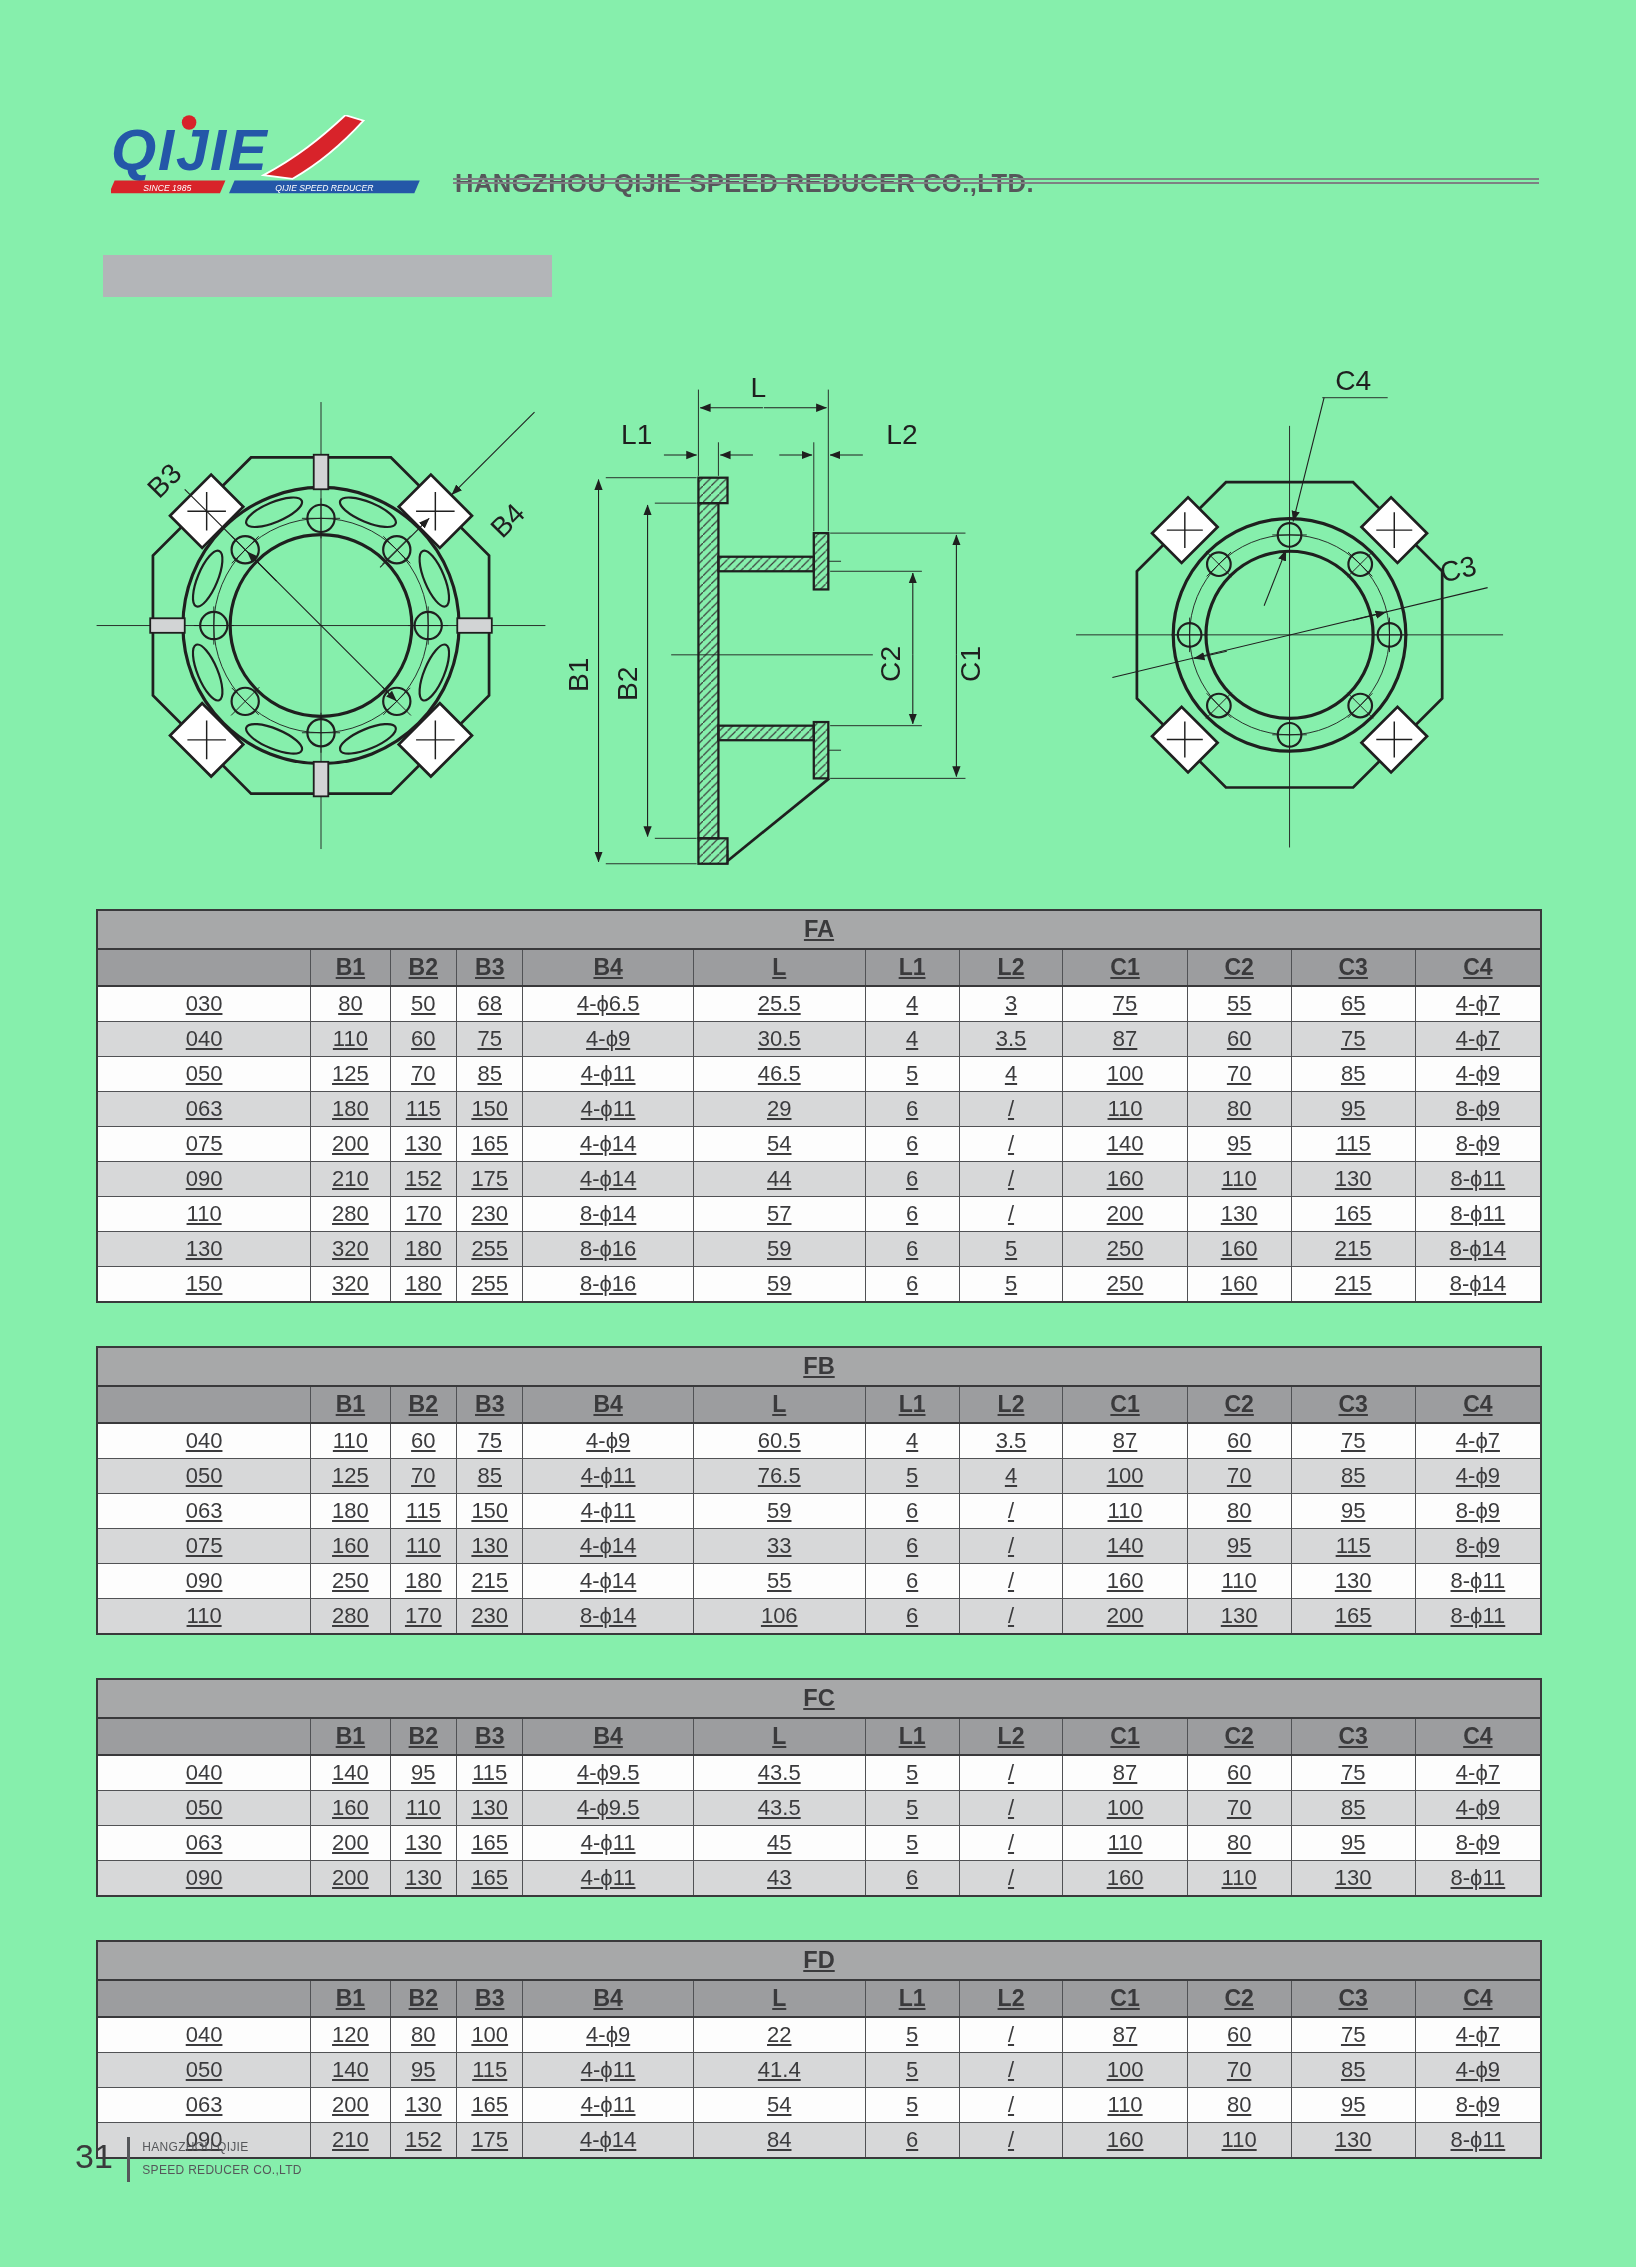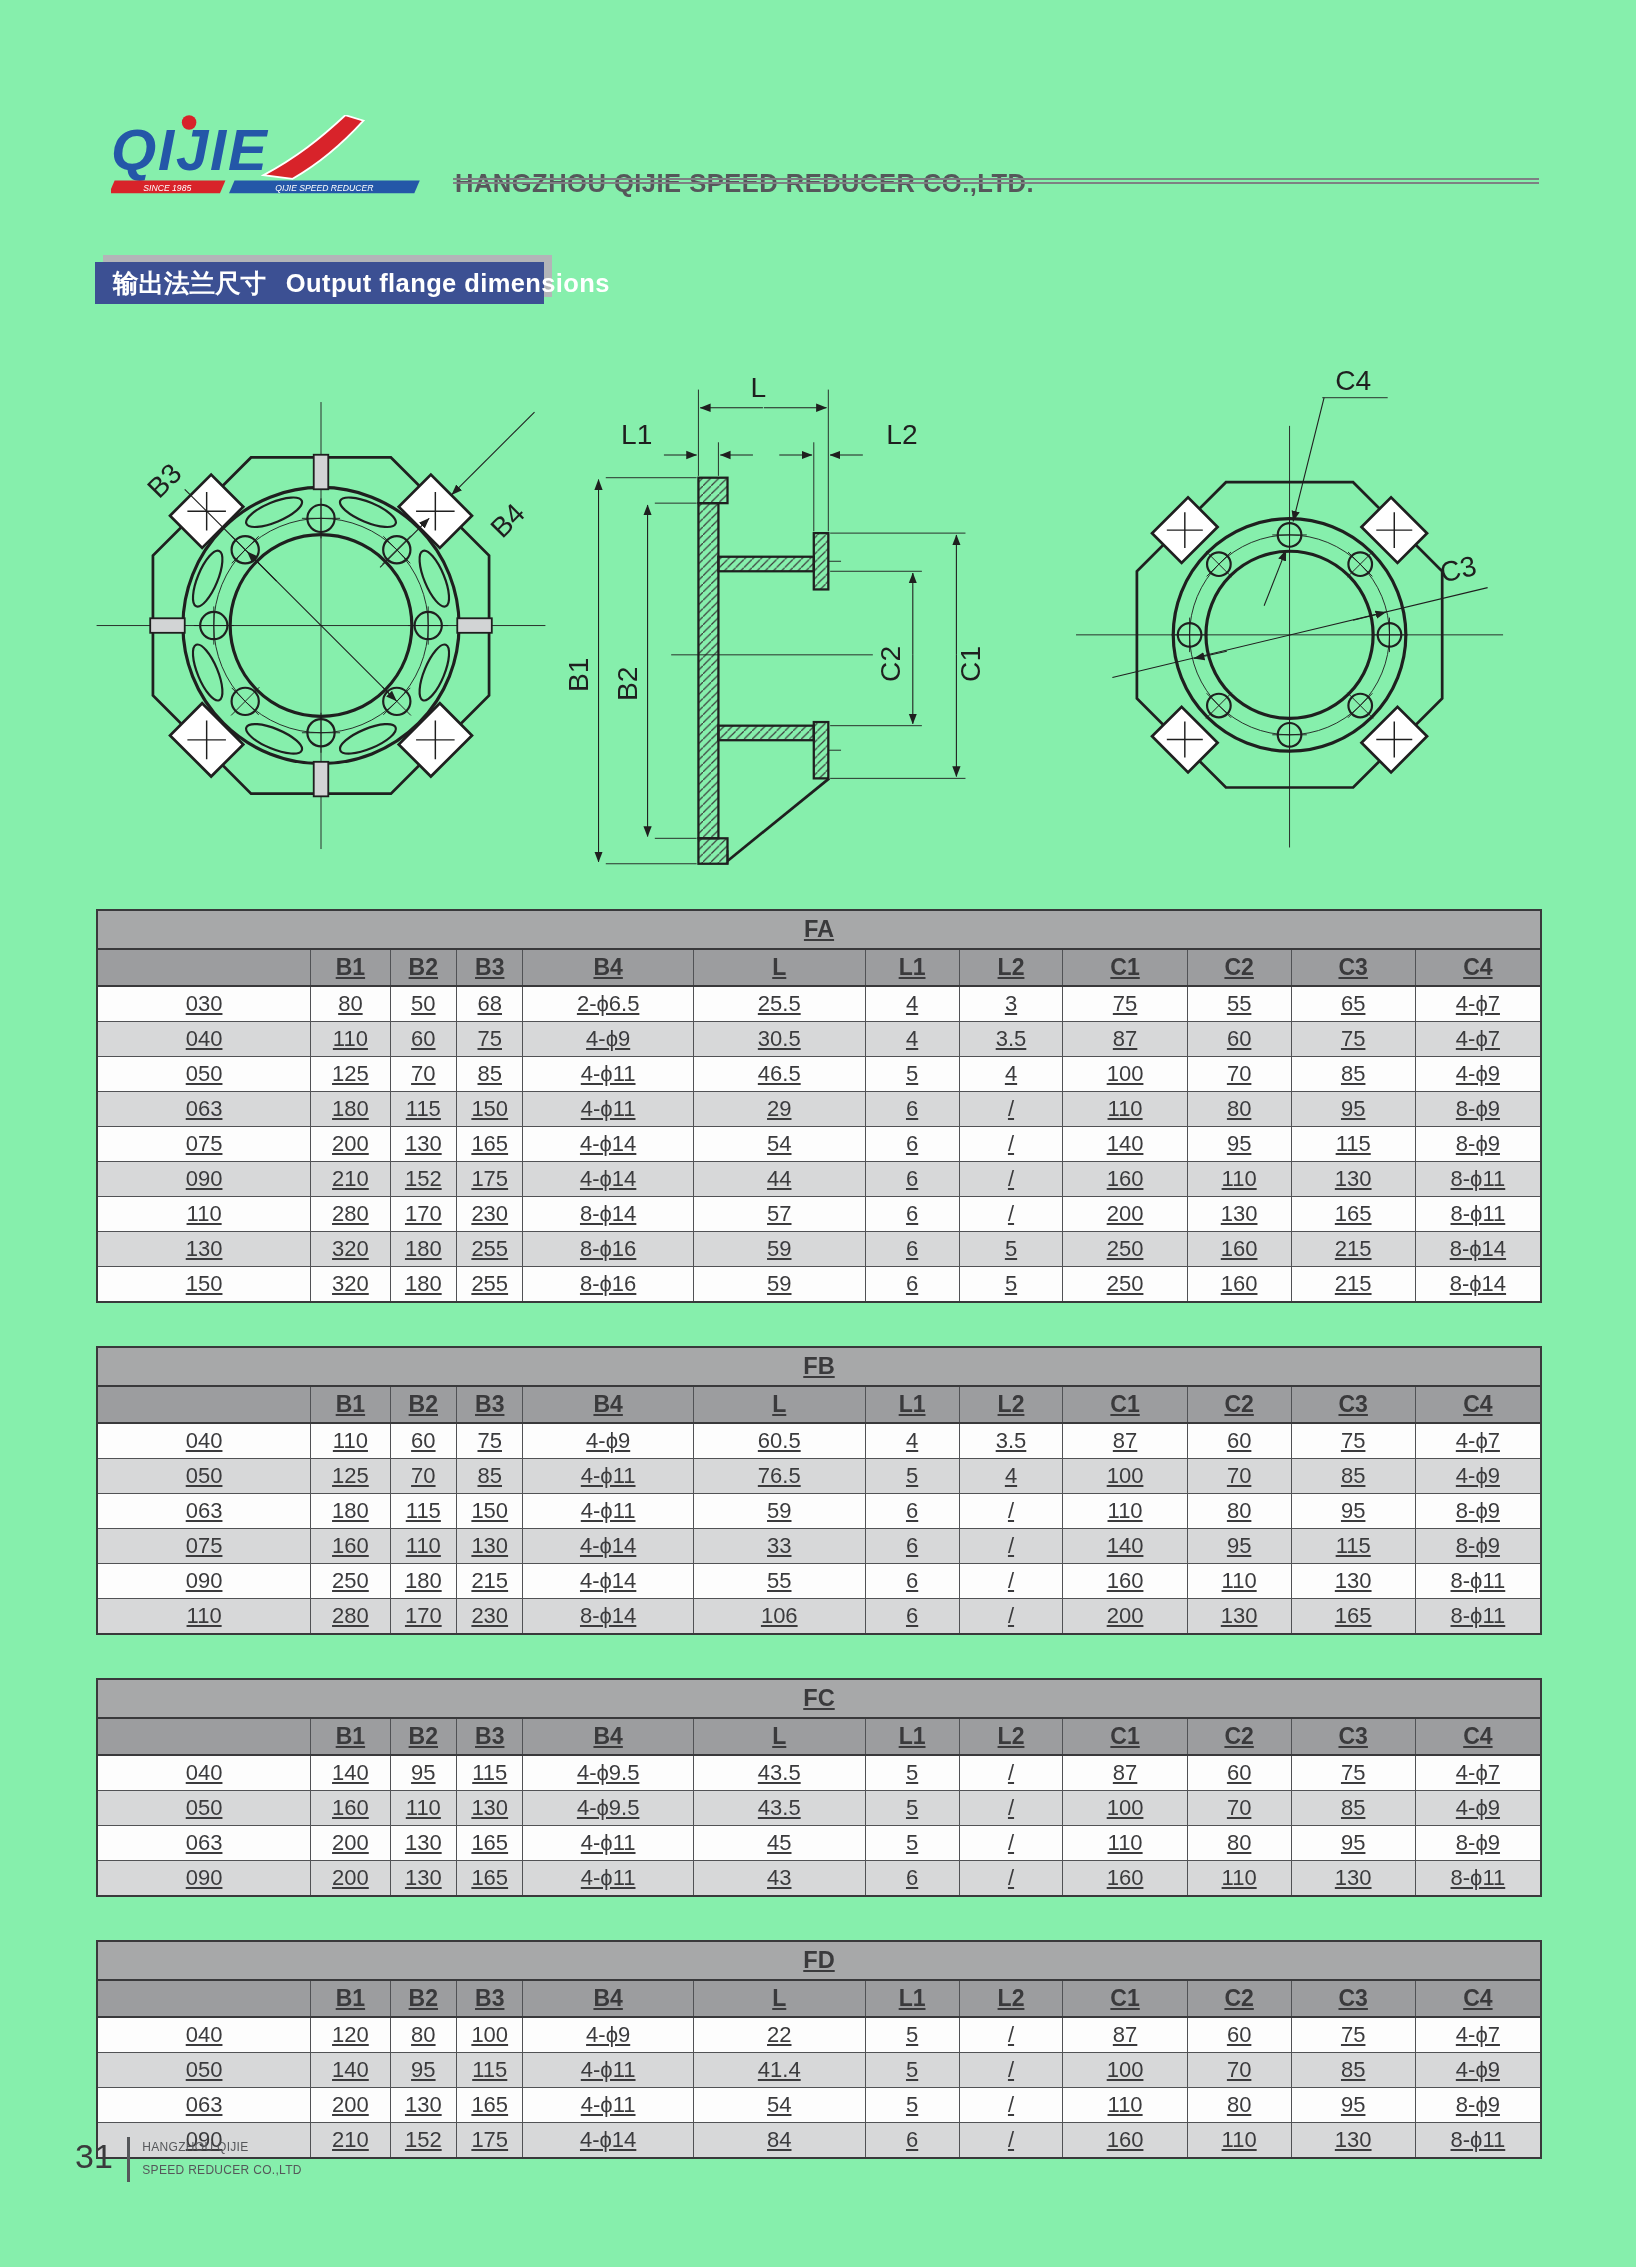--- a/index.html
+++ b/index.html
@@ -58,24 +58,20 @@
     <polygon points="4,72 126,72 120,86 -2,86" fill="#d8232a"></polygon>
     <text x="62" y="83" font-size="9.5" font-style="italic" fill="#ffffff" text-anchor="middle" font-family="Liberation Sans, sans-serif">SINCE 1985</text>
     <polygon points="136,72 340,72 334,86 130,86" fill="#2457a8"></polygon>
     <text x="235" y="83" font-size="9.5" font-style="italic" fill="#ffffff" text-anchor="middle" font-family="Liberation Sans, sans-serif">QIJIE SPEED REDUCER</text>
   </svg>
 
   <div class="company-name">HANGZHOU QIJIE SPEED REDUCER CO.,LTD.</div>
   <div class="title-rule"></div>
 
   <div class="banner-shadow"></div>
-  <div class="banner">
-    <span>输出法兰尺寸</span>
-    <span class="en">Output flange dimensions</span>
-  </div>
 
   <svg id="svg-left" class="drawing" width="482" height="536" viewBox="0 0 530 590">
     <defs>
       <marker id="arL" viewBox="0 0 10 10" refX="9.5" refY="5" markerWidth="10" markerHeight="10" orient="auto">
         <path d="M0,1.2 L10,5 L0,8.8 Z" fill="#1f1f1f"></path>
       </marker>
     </defs>
     <g stroke="#1f1f1f" fill="none">
       <g transform="translate(265,300)">
         <line x1="-247" y1="0" x2="247" y2="0" stroke-width="1"></line>
@@ -375,21 +371,21 @@
               <td>C1</td>
               <td>C2</td>
               <td>C3</td>
               <td>C4</td>
             </tr>
             <tr>
               <td>030</td>
               <td>80</td>
               <td>50</td>
               <td>68</td>
-              <td>2-ϕ6.5</td>
+              <td>4-ϕ6.5</td>
               <td>25.5</td>
               <td>4</td>
               <td>3</td>
               <td>75</td>
               <td>55</td>
               <td>65</td>
               <td>4-ϕ7</td>
             </tr>
             <tr class="alt">
               <td>040</td>

